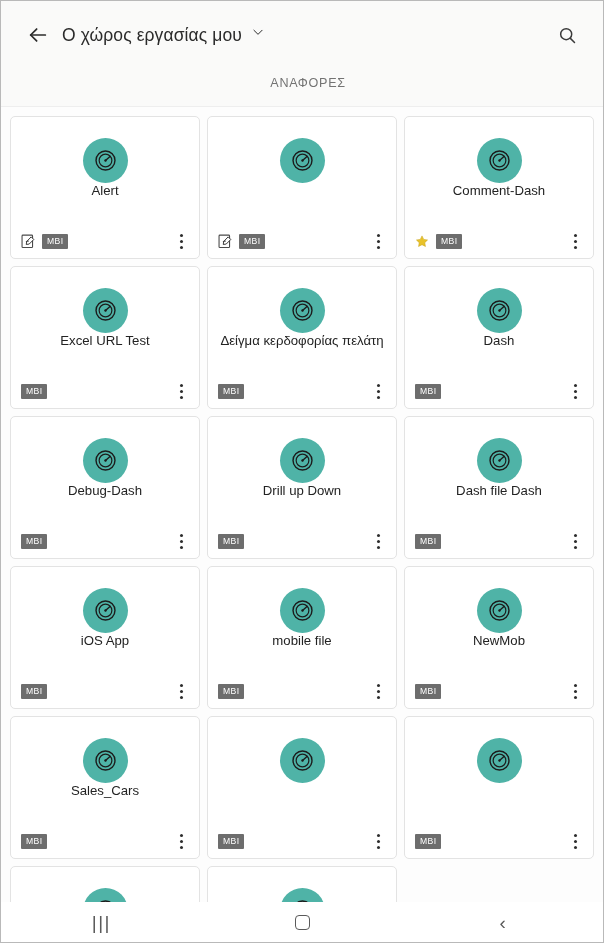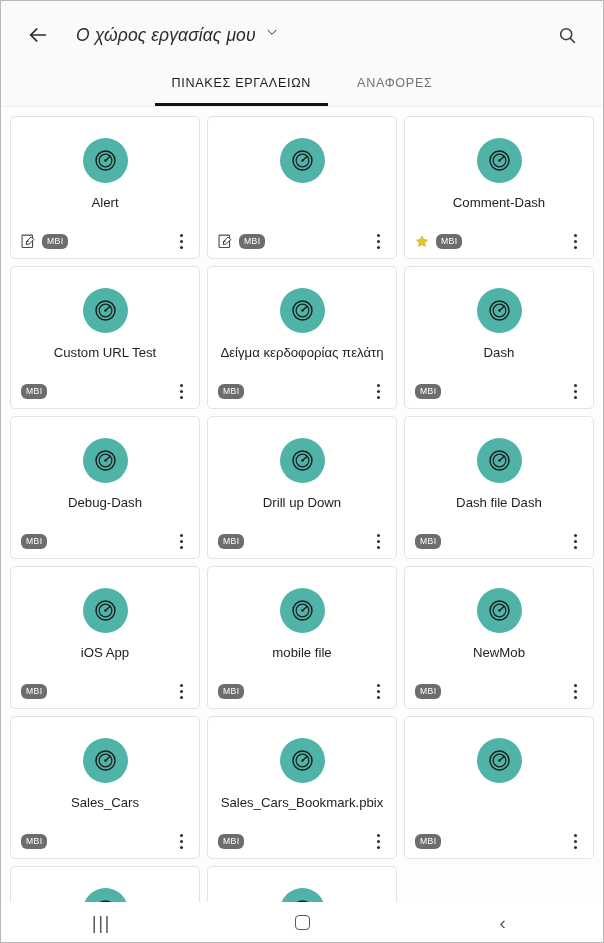--- a/index.html
+++ b/index.html
@@ -48,25 +48,24 @@
     display: flex;
     align-items: center;
     justify-content: center;
     cursor: pointer;
     flex: 0 0 auto;
   }
 
   .title-wrap {
     display: flex;
     align-items: flex-start;
-    margin-left: 21px;
+    margin-left: 7px;
     cursor: pointer;
     flex: 1 1 auto;
     min-width: 0;
-    font-style: italic;
   }
 
   .workspace-title {
     font-size: 17.5px;
     color: #2b2b2b;
     letter-spacing: 0.1px;
     white-space: nowrap;
     overflow: hidden;
     text-overflow: ellipsis;
   }
@@ -163,21 +162,20 @@
     height: 45px;
     border-radius: 50%;
     background: #4fb3a7;
     display: flex;
     align-items: center;
     justify-content: center;
     flex: 0 0 auto;
   }
 
   .card-title {
-    margin-top: 12px;
     font-size: 13.2px;
     line-height: 16px;
     color: #232323;
     text-align: center;
     padding: 0 9px;
     max-height: 32px;
     overflow: hidden;
     word-break: break-word;
   }
 
@@ -199,21 +197,21 @@
     flex: 1 1 auto;
   }
 
   .mbi-badge {
     background: #6d6d6d;
     color: #ffffff;
     font-size: 8.6px;
     letter-spacing: 0.4px;
     line-height: 1;
     padding: 3.5px 5px 3.5px 5px;
-    border-radius: 6px;
+    border-radius: 1px;
     font-weight: normal;
   }
 
   .annot-icon, .star-icon {
     width: 14px;
     height: 15px;
     display: flex;
     align-items: center;
     justify-content: center;
     flex: 0 0 auto;
@@ -311,23 +309,20 @@
       <div class="search-btn">
         <svg width="21" height="21" viewBox="0 0 24 24" fill="none">
           <circle cx="10.5" cy="10.5" r="6.3" stroke="#3a3a3a" stroke-width="1.7"></circle>
           <path d="M15.3 15.3L20 20" stroke="#3a3a3a" stroke-width="1.7" stroke-linecap="round"></path>
         </svg>
       </div>
 
     </div>
 
     <div class="tabs">
-      <div class="tab active">
-        <span>ΠΙΝΑΚΕΣ ΕΡΓΑΛΕΙΩΝ</span>
-      </div>
       <div class="tab-spacer"></div>
       <div class="tab">
         <span>ΑΝΑΦΟΡΕΣ</span>
       </div>
     </div>
 
     <div class="appbar-divider"></div>
   </div>
 
   <div class="content">
@@ -415,21 +410,21 @@
         </div>
         <div class="card">
           <div class="card-icon">
             <svg width="25" height="25" viewBox="0 0 24 24" fill="none">
               <circle cx="12" cy="12" r="9.1" stroke="#1c1c1c" stroke-width="1.35"></circle>
               <circle cx="12" cy="12" r="6.1" stroke="#1c1c1c" stroke-width="1.15"></circle>
               <path d="M12 12L16.3 8.1" stroke="#1c1c1c" stroke-width="1.35" stroke-linecap="round"></path>
               <circle cx="12" cy="12" r="1.15" fill="#1c1c1c"></circle>
             </svg>
           </div>
-          <div class="card-title">Custom URL Test</div>
+          <div class="card-title">Excel URL Test</div>
           <div class="card-footer">
             <div class="badges">
               <span class="mbi-badge">MBI</span>
             </div>
             <div class="kebab">
               <span></span>
               <span></span>
               <span></span>
             </div>
           </div>
@@ -625,21 +620,20 @@
         </div>
         <div class="card">
           <div class="card-icon">
             <svg width="25" height="25" viewBox="0 0 24 24" fill="none">
               <circle cx="12" cy="12" r="9.1" stroke="#1c1c1c" stroke-width="1.35"></circle>
               <circle cx="12" cy="12" r="6.1" stroke="#1c1c1c" stroke-width="1.15"></circle>
               <path d="M12 12L16.3 8.1" stroke="#1c1c1c" stroke-width="1.35" stroke-linecap="round"></path>
               <circle cx="12" cy="12" r="1.15" fill="#1c1c1c"></circle>
             </svg>
           </div>
-          <div class="card-title">Sales_Cars_Bookmark.pbix</div>
           <div class="card-footer">
             <div class="badges">
               <span class="mbi-badge">MBI</span>
             </div>
             <div class="kebab">
               <span></span>
               <span></span>
               <span></span>
             </div>
           </div>

